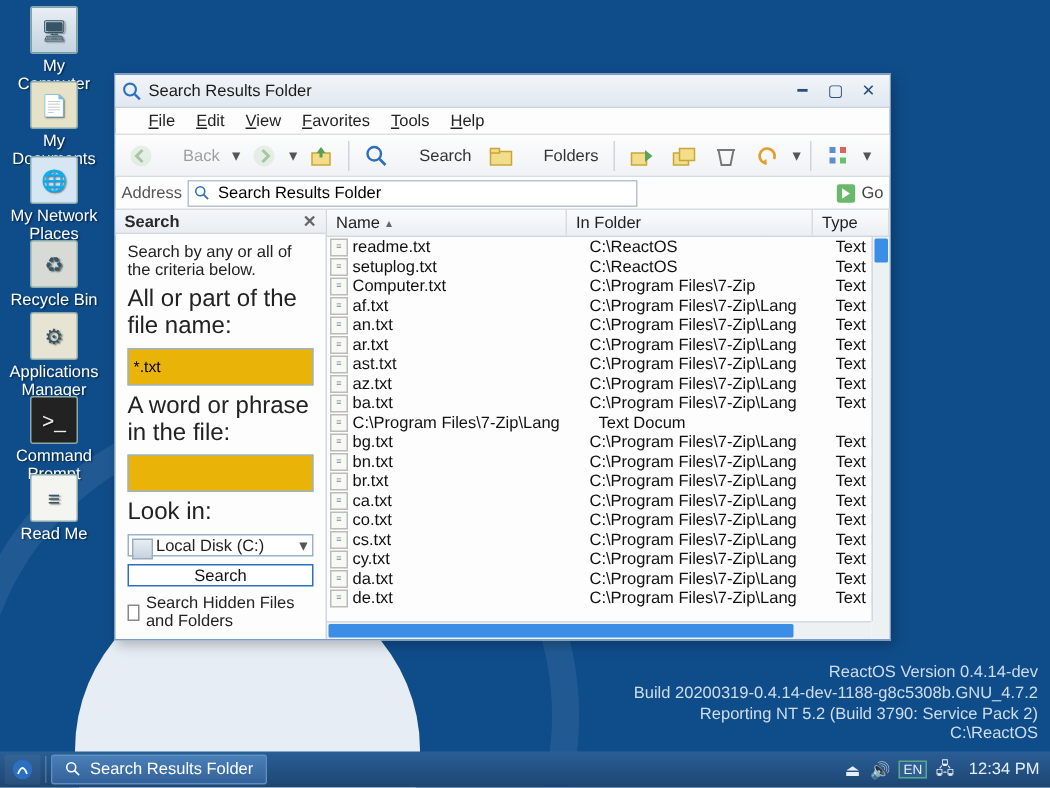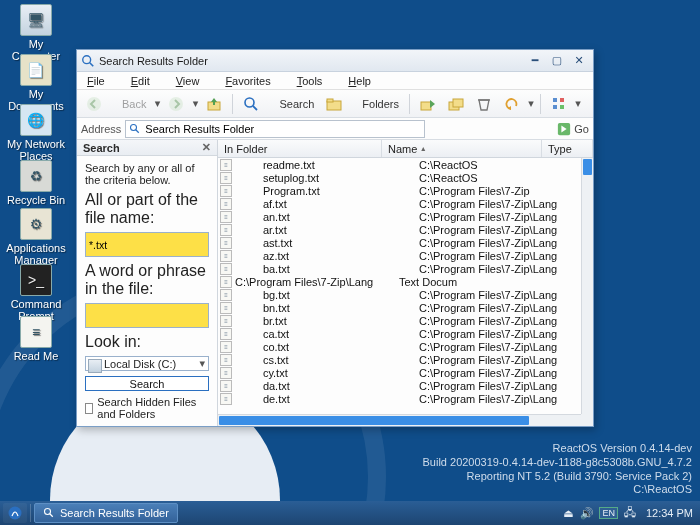--- a/index.html
+++ b/index.html
@@ -24,21 +24,21 @@
 .dicon .glyph.txt{background:#f4f4f0;}
 
 
 .window { position: absolute; left: 76px; top: 49px; width: 518px; height: 378px; background: #fdfdfd; border: 1px solid #7a9ec6; box-shadow: 2px 3px 8px rgba(0,0,0,0.25); display:flex; flex-direction:column; }
 .titlebar { height: 22px; background: linear-gradient(#f2f5f9,#e1e8f0); display:flex; align-items:center; padding: 0 4px; border-bottom:1px solid #c8d2de;}
 .titlebar .ticon { width:14px;height:14px;margin-right:4px; }
 .titlebar .ticon svg{width:14px;height:14px;}
 .titlebar .title { flex:1; font-size:11px; color:#1a1a1a;}
 .titlebar .wbtn { width:20px;height:16px;margin-left:2px;display:flex;align-items:center;justify-content:center;color:#2a4f7a;border:1px solid transparent;border-radius:2px;}
 
-.menubar { height:18px; display:flex; align-items:center; padding:0 4px; gap:14px;border-bottom:1px solid #e0e0e0;}
+.menubar { height:18px; display:flex; align-items:center; padding:0 16px; gap:2px;border-bottom:1px solid #e0e0e0;}
 .menubar span { padding:1px 6px; color:#222; }
 .menubar span u{text-decoration:underline;}
 
 .toolbar { height:28px; display:flex; align-items:center; padding:0 4px; gap:2px; border-bottom:1px solid #d8dde3;background:linear-gradient(#fdfdfd,#f0f2f5);}
 .tbtn { height:22px; padding:0 4px; display:flex;align-items:center;gap:20px;color:#333;border:1px solid transparent;border-radius:2px;}
 .tbtn.dis{opacity:.45;}
 .tbtn svg{display:block;}
 .tsep{width:1px;height:20px;background:#d0d4da;margin:0 3px;}
 .tdrop{width:8px;display:flex;align-items:center;justify-content:center;color:#555;}
 
@@ -47,38 +47,38 @@
 .addrbox { flex:0 0 300px; height:18px;border:1px solid #b8c2ce;background:#fff;display:flex;align-items:center;padding:0 3px;gap:4px;}
 .addrbox svg{width:12px;height:12px;}
 .addrgo{margin-left:auto;display:flex;align-items:center;gap:3px;color:#444;}
 
 .split { flex:1; display:flex; min-height:0;}
 .panel { width:141px; border-right:1px solid #d0d6dd; display:flex;flex-direction:column;}
 .panel-hdr { height:18px;background:linear-gradient(#f4f6f9,#e9edf2);border-bottom:1px solid #d2d8de;display:flex;align-items:center;padding:0 6px;font-weight:bold;color:#2a2a2a;}
 .panel-hdr .x{margin-left:auto;color:#666;}
 .panel-body { padding:6px 8px; font-size:10.5px;color:#222;display:flex;flex-direction:column;gap:5px;overflow:hidden;}
 .panel-body label{font-size:16px;}
-.panel-body .inp{height:34px;border:1px solid #9ab1cc;background:#fde047;padding:0 3px;font-size:10.5px;width:100%;}
+.panel-body .inp{height:34px;border:1px solid #9ab1cc;background:#eab308;padding:0 3px;font-size:10.5px;width:100%;}
 .panel-body .sel{height:18px;border:1px solid #9ab1cc;background:#fff;font-size:10.5px;width:100%;padding-left:18px;position:relative;}
 .panel-body .sel::before{content:"";position:absolute;left:2px;top:2px;width:12px;height:12px;background:linear-gradient(#e8eef4,#c4d3e0);border:1px solid #9ab;}
 .panel-body .searchbtn{height:20px;border:1px solid #2a6fc0;background:#fff;color:#111;font-size:11px;}
 .panel-body .chk{display:flex;align-items:center;gap:4px;}
 .panel-body .chk .box{width:11px;height:11px;border:1px solid #888;background:#fff;}
 
 .listwrap{flex:1;display:flex;flex-direction:column;min-width:0;}
 .listhdr{height:18px;display:flex;background:linear-gradient(#fafbfc,#eceff3);border-bottom:1px solid #d0d6dd;}
 .listhdr .col{padding:2px 6px;border-right:1px solid #d8dde3;color:#222;display:flex;align-items:center;}
 .col-name{width:160px;} .col-folder{width:164px;} .col-type{flex:1;}
 .listhdr .sortarr{margin-left:4px;font-size:8px;color:#666;}
 
 .listbody{flex:1;overflow:hidden;position:relative;}
 .rows{position:absolute;inset:0 12px 12px 0;overflow:hidden;}
 .row{height:13px;display:flex;align-items:center;font-size:10.5px;color:#111;}
 .row .ico{width:12px;height:12px;margin:0 3px 0 2px;border:1px solid #bbb;background:#f8f8f4;font-size:6px;display:flex;align-items:center;justify-content:center;color:#789;}
-.row .c-name{width:158px;overflow:hidden;white-space:nowrap;margin-left:28px;}
+.row .c-name{width:158px;overflow:hidden;white-space:nowrap;}
 .row .c-folder{width:164px;overflow:hidden;white-space:nowrap;}
 .row .c-type{flex:1;overflow:hidden;white-space:nowrap;}
 
 .vscroll{position:absolute;right:0;top:0;bottom:12px;width:12px;background:#eef1f4;border-left:1px solid #d4d9df;}
 .vscroll .thumb{position:absolute;left:1px;right:1px;top:1px;height:16px;background:#3a8ee6;border-radius:1px;}
 .hscroll{position:absolute;left:0;right:12px;bottom:0;height:12px;background:#eef1f4;border-top:1px solid #d4d9df;}
 .hscroll .thumb{position:absolute;top:1px;bottom:1px;left:1px;width:310px;background:#3a8ee6;border-radius:1px;}
 .scrollcorner{position:absolute;right:0;bottom:0;width:12px;height:12px;background:#eef1f4;}
 
 .status { height:18px;border-top:1px solid #d6dbe1;background:linear-gradient(#fbfcfd,#eef1f5);display:flex;align-items:center;padding:0 8px;color:#555;}
@@ -266,44 +266,44 @@
         <button class="searchbtn">Search</button>
         <div class="chk">
             <span class="box"></span>
             <span>Search Hidden Files and Folders</span>
           </div>
       </div>
     </div>
 
     <div class="listwrap">
       <div class="listhdr">
-        <div class="col col-folder">In Folder</div>
         <div class="col col-name">
             <span>Name</span>
             <span class="sortarr">▴</span>
           </div>
+        <div class="col col-folder">In Folder</div>
         <div class="col col-type">Type</div>
       </div>
       <div class="listbody">
         <div class="rows" id="rows">
             <div class="row">
               <span class="ico">≡</span>
               <span class="c-name">readme.txt</span>
               <span class="c-folder">C:\ReactOS</span>
               <span class="c-type">Text Docum</span>
             </div>
             <div class="row">
               <span class="ico">≡</span>
               <span class="c-name">setuplog.txt</span>
               <span class="c-folder">C:\ReactOS</span>
               <span class="c-type">Text Docum</span>
             </div>
             <div class="row">
               <span class="ico">≡</span>
-              <span class="c-name">Program.txt</span>
+              <span class="c-name">Computer.txt</span>
               <span class="c-folder">C:\Program Files\7-Zip</span>
               <span class="c-type">Text Docum</span>
             </div>
             <div class="row">
               <span class="ico">≡</span>
               <span class="c-name">af.txt</span>
               <span class="c-folder">C:\Program Files\7-Zip\Lang</span>
               <span class="c-type">Text Docum</span>
             </div>
             <div class="row">

